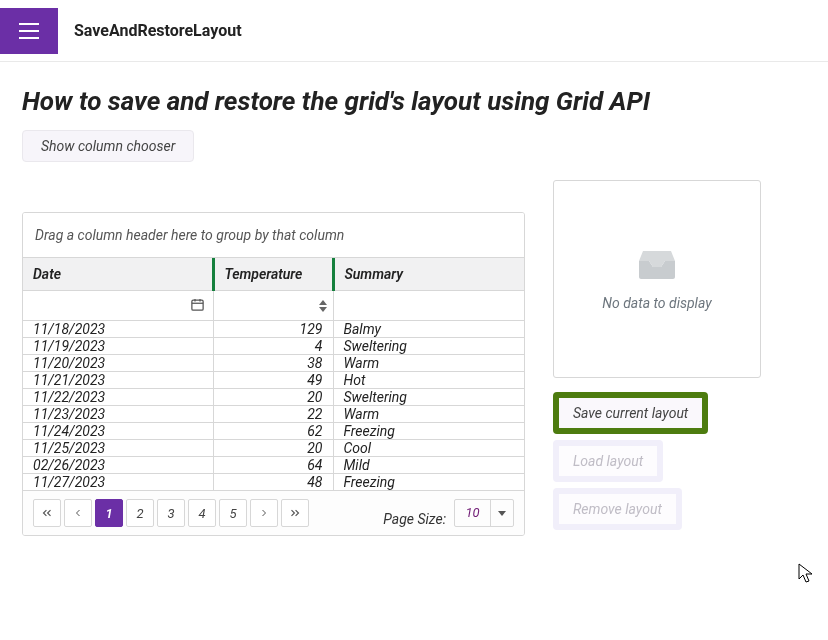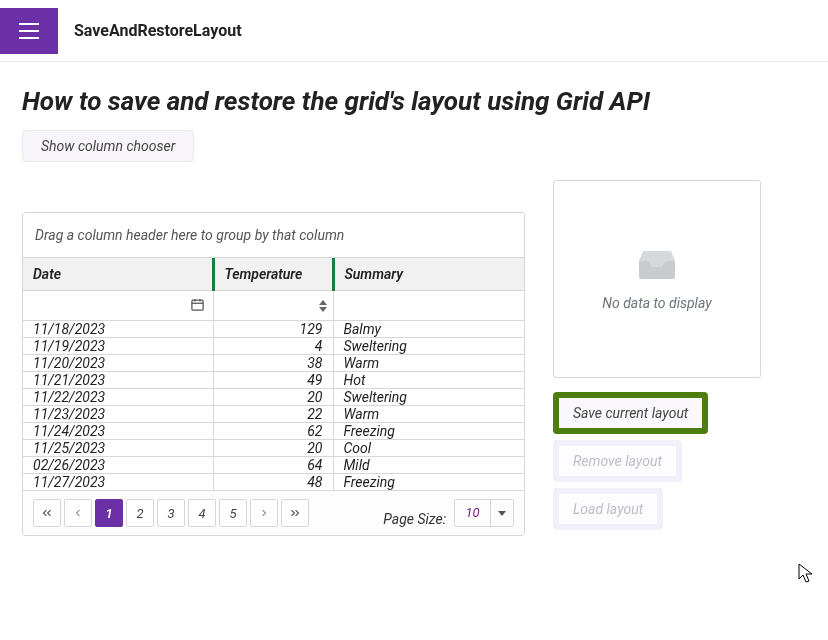--- a/index.html
+++ b/index.html
@@ -219,22 +219,22 @@
           <svg width="44" height="34" viewBox="0 0 44 34" fill="#c8cccf">
             <path d="M4 14 L14 14 L18 20 L26 20 L30 14 L40 14 L40 30 C40 31 39 32 38 32 L6 32 C5 32 4 31 4 30 Z"></path>
             <path d="M8 4 L36 4 L40 14 L30 14 L26 20 L18 20 L14 14 L4 14 Z" fill="#d6d9db"></path>
           </svg>
           <div class="nodata-text">No data to display</div>
         </div>
         <div class="btn-row1">
           <div class="btn">Save current layout</div>
         </div>
         <div class="btn-group">
+          <div class="btn disabled">Load layout</div>
           <div class="btn disabled">Remove layout</div>
-          <div class="btn disabled">Load layout</div>
         </div>
       </div>
 
     </div>
   </div>
 
   <div class="cursor-icon">
     <svg width="16" height="20" viewBox="0 0 16 20">
         <path d="M1 1 L1 16 L5 12 L8 19 L11 18 L8 11 L14 11 Z" fill="#fff" stroke="#000" stroke-width="1"></path>
       </svg>

